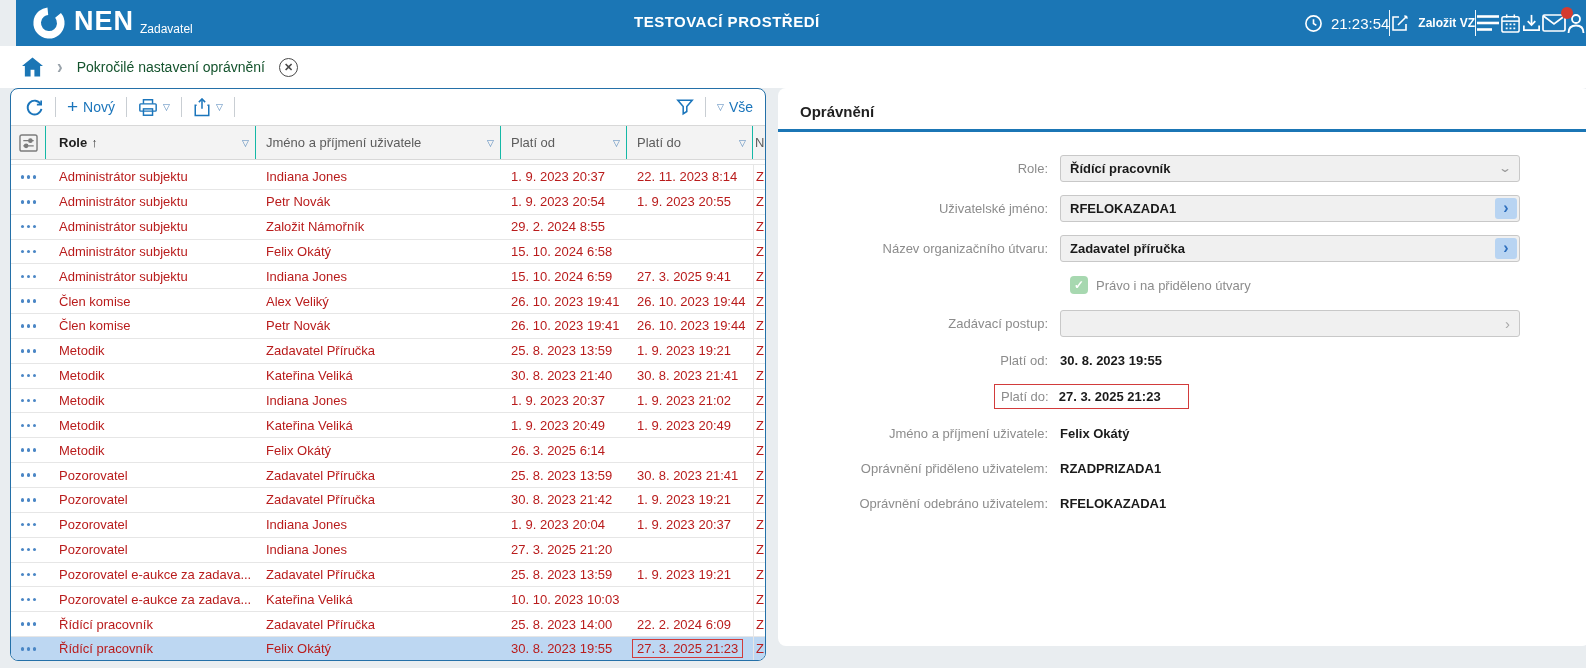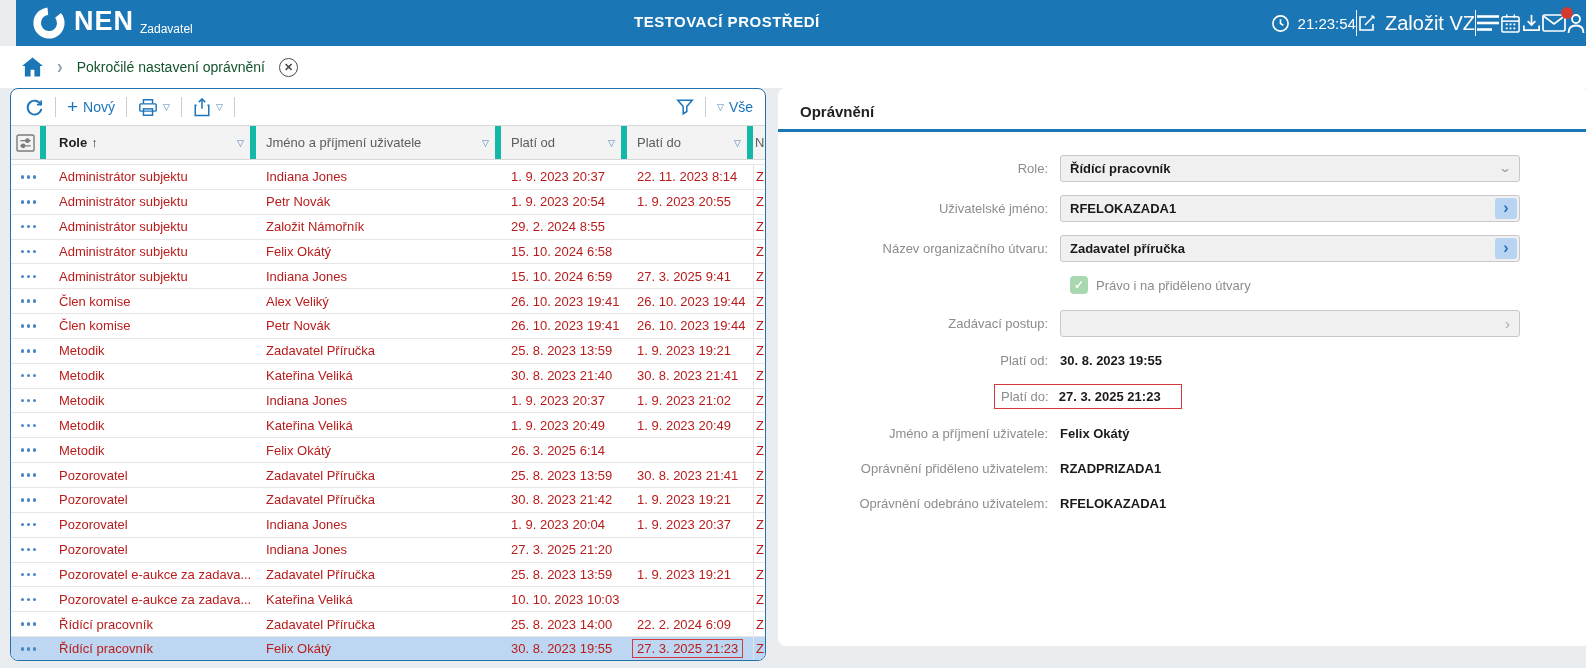--- a/index.html
+++ b/index.html
@@ -8,21 +8,21 @@
 
   
   .topbar { position:absolute; left:16px; top:0; width:1586px; height:46px; background:#1b76b5; display:flex; align-items:center; color:#fff; }
   .brand { display:flex; align-items:flex-start; margin-left:16px; gap:8px; }
   .brand-text { font-size:27px; font-weight:bold; letter-spacing:1px; line-height:30px; }
   .brand-sub { font-size:12px; margin-top:16px; margin-left:-2px; }
   .env-title { position:absolute; left:618px; top:13px; font-size:15px; font-weight:bold; letter-spacing:.5px; }
   .topbar-right { margin-left:auto; display:flex; align-items:center; margin-right:16px; }
   .tb-group { display:flex; align-items:center; gap:8px; }
   .tb-time { font-size:15px; }
-  .tb-new-label { font-size:20px; font-weight:normal; }
+  .tb-new-label { font-size:12px; font-weight:bold; }
   .vdiv { width:1px; height:26px; background:rgba(255,255,255,.95); }
   .tb-ico { display:flex; align-items:center; justify-content:center; cursor:pointer; }
   .mail-wrap { position:relative; }
   .mail-badge { position:absolute; right:-7px; top:-7px; width:12px; height:12px; border-radius:50%; background:#d43b30; }
 
   
   .breadcrumb { position:absolute; left:0; top:46px; width:1586px; height:42px; background:#fff; display:flex; align-items:center; padding-left:22px; gap:14px; }
   .bc-sep { color:#9aa3ab; font-size:17px; font-weight:bold; transform:scaleY(1.2); }
   .bc-title { font-size:14px; font-weight:normal; color:#14532d; }
   .bc-close { width:19px; height:19px; border:1.5px solid #4a4a4a; border-radius:50%; display:flex; align-items:center; justify-content:center; font-size:11px; color:#4a4a4a; font-weight:bold; cursor:pointer; }
@@ -30,21 +30,21 @@
   
   .left-panel { position:absolute; left:10px; top:88px; width:756px; height:573px; background:#fff; border:1px solid #2470a8; border-radius:8px; overflow:hidden; }
   .toolbar { height:36px; display:flex; align-items:center; padding:0 12px 0 14px; gap:11px; color:#1b75bb; }
   .tool-div { width:1px; height:20px; background:#c9ced3; }
   .tool-btn { display:flex; align-items:center; gap:5px; font-size:14px; color:#1b75bb; cursor:pointer; }
   .plus-glyph { font-size:19px; font-weight:normal; line-height:16px; }
   .caret { font-size:9px; color:#4d82b8; }
   .toolbar-right { margin-left:auto; display:flex; align-items:center; gap:11px; }
 
   .grid-head { height:35px; background:#f3f3f3; border-top:1px solid #d8d8d8; border-bottom:1px solid #d8d8d8; display:flex; font-size:13px; color:#5c5c5c; }
-  .h-cell { display:flex; align-items:center; border-right:6px solid #14b8a6; padding:0 6px 0 10px; }
+  .h-cell { display:flex; align-items:center; border-right:1px solid #14b8a6; padding:0 6px 0 10px; }
   .h-cell .hl { flex:1; overflow:hidden; white-space:nowrap; }
   .h-menu { width:35px; justify-content:center; padding:0; }
   .h-role { width:210px; padding-left:13px; }
   .h-role .hl { font-weight:bold; color:#1f1f1f; }
   .sort-arrow { color:#333; font-size:13px; margin-left:4px; }
   .h-name { width:245px; }
   .h-from { width:126px; }
   .h-to { width:126px; }
   .h-clip { width:12px; border-right:none; padding:0 0 0 2px; overflow:hidden; white-space:nowrap; }
 
@@ -70,21 +70,21 @@
   .form-row.slim { min-height:22px; margin-bottom:13px; }
   .f-label { width:282px; text-align:right; color:#8c8c8c; padding-right:12px; flex:none; }
   .f-value { font-weight:bold; color:#1a1a1a; }
   .field { width:460px; height:27px; background:#f0f0f0; border:1px solid #c8c8c8; border-radius:3px; display:flex; align-items:center; padding-left:9px; position:relative; }
   .field .fv { font-weight:bold; color:#1a1a1a; flex:1; }
   .chev-down { color:#9a9a9a; font-size:12px; margin-right:9px; transform:scaleX(1.4); }
   .chev-btn { width:22px; height:21px; background:#b8d4f2; border-radius:3px; margin-right:2px; display:flex; align-items:center; justify-content:center; color:#2e6fbe; font-size:16px; font-weight:bold; cursor:pointer; }
   .chev-plain { color:#a8a8a8; font-size:15px; margin-right:9px; }
   .checkbox { width:18px; height:18px; border-radius:4px; background:#a7d8b0; color:#fff; font-size:12px; font-weight:bold; display:flex; align-items:center; justify-content:center; margin:0 8px 0 10px; cursor:pointer; }
   .cb-label { color:#8c8c8c; }
-  .redbox-form { display:inline-flex; align-items:center; border:1px solid #d23b3b; padding:4px 20px 4px 6px; margin-left:216px; }
+  .redbox-form { display:inline-flex; align-items:center; border:1px solid #d23b3b; padding:4px 27px 4px 6px; margin-left:216px; }
   .redbox-form .rl { color:#8c8c8c; margin-right:10px; }
 
   svg { display:block; }
 </style>
 </head>
 <body>
 
 <div class="topbar">
   <div class="brand">
     <span>

